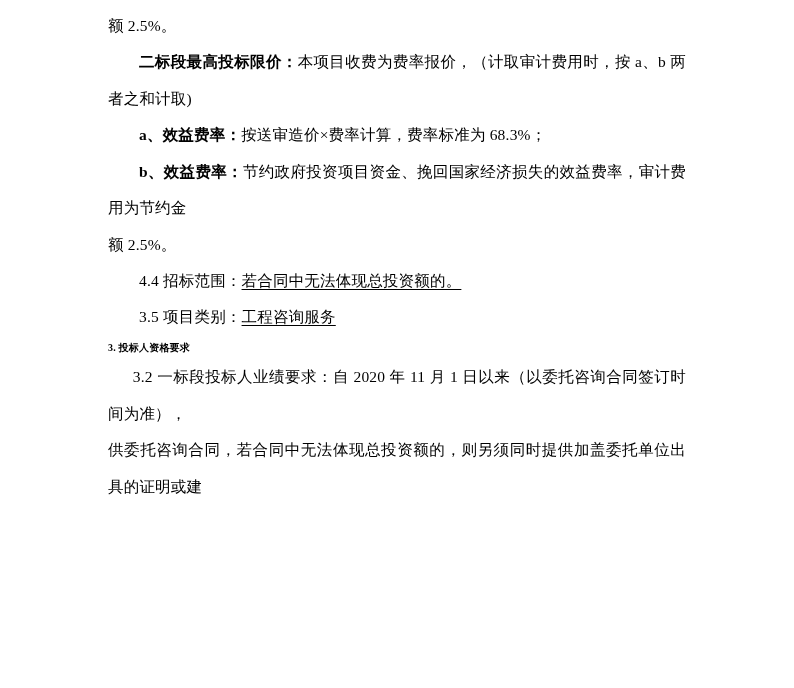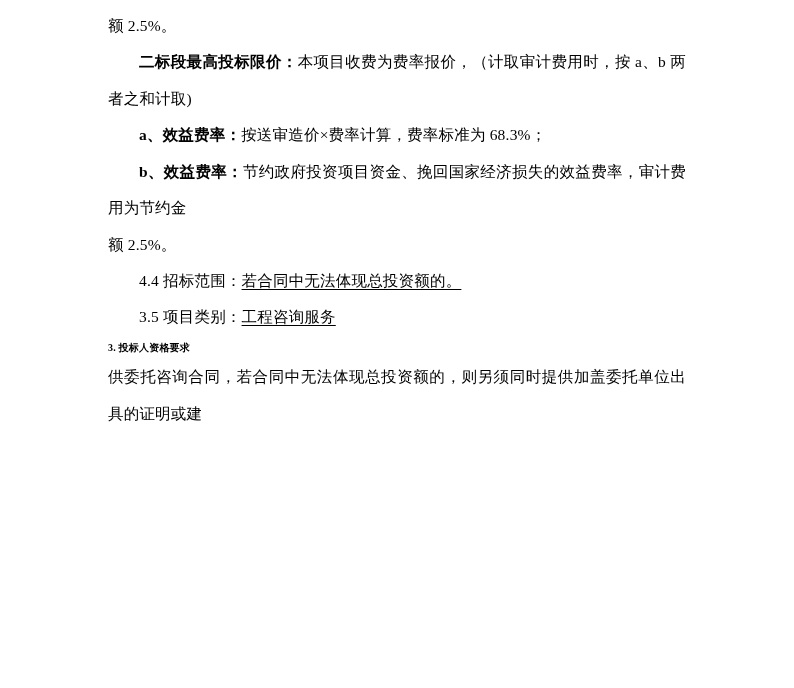--- a/index.html
+++ b/index.html
@@ -59,15 +59,16 @@
 <div class="page">
   <div id="doc-body">
       <p class="para indent-1"><span>额 2.5%。</span></p>
       <p class="para indent-2"><span class="bold">二标段最高投标限价：</span><span>本项目收费为费率报价，（计取审计费用时，按 a、b 两者之和计取)</span></p>
       <p class="para indent-2"><span class="bold">a、效益费率：</span><span>按送审造价×费率计算，费率标准为 68.3%；</span></p>
       <p class="para indent-2"><span class="bold">b、效益费率：</span><span>节约政府投资项目资金、挽回国家经济损失的效益费率，审计费用为节约金</span></p>
       <p class="para indent-1"><span>额 2.5%。</span></p>
       <p class="para indent-2"><span>4.4 招标范围：</span><span class="under">若合同中无法体现总投资额的。</span></p>
       <p class="para indent-2"><span>3.5 项目类别：</span><span class="under">工程咨询服务</span></p>
       <p class="para heading"><span class="bold">3. 投标人资格要求</span></p>
+      <p class="para indent-sub"><span>3.2 一标段投标人业绩要求：自 2020 年 11 月 1 日以来（以委托咨询合同签订时间为准），</span></p>
       <p class="para indent-1"><span>供委托咨询合同，若合同中无法体现总投资额的，则另须同时提供加盖委托单位出具的证明或建</span></p>
     </div>
 </div>
 
 </body></html>

